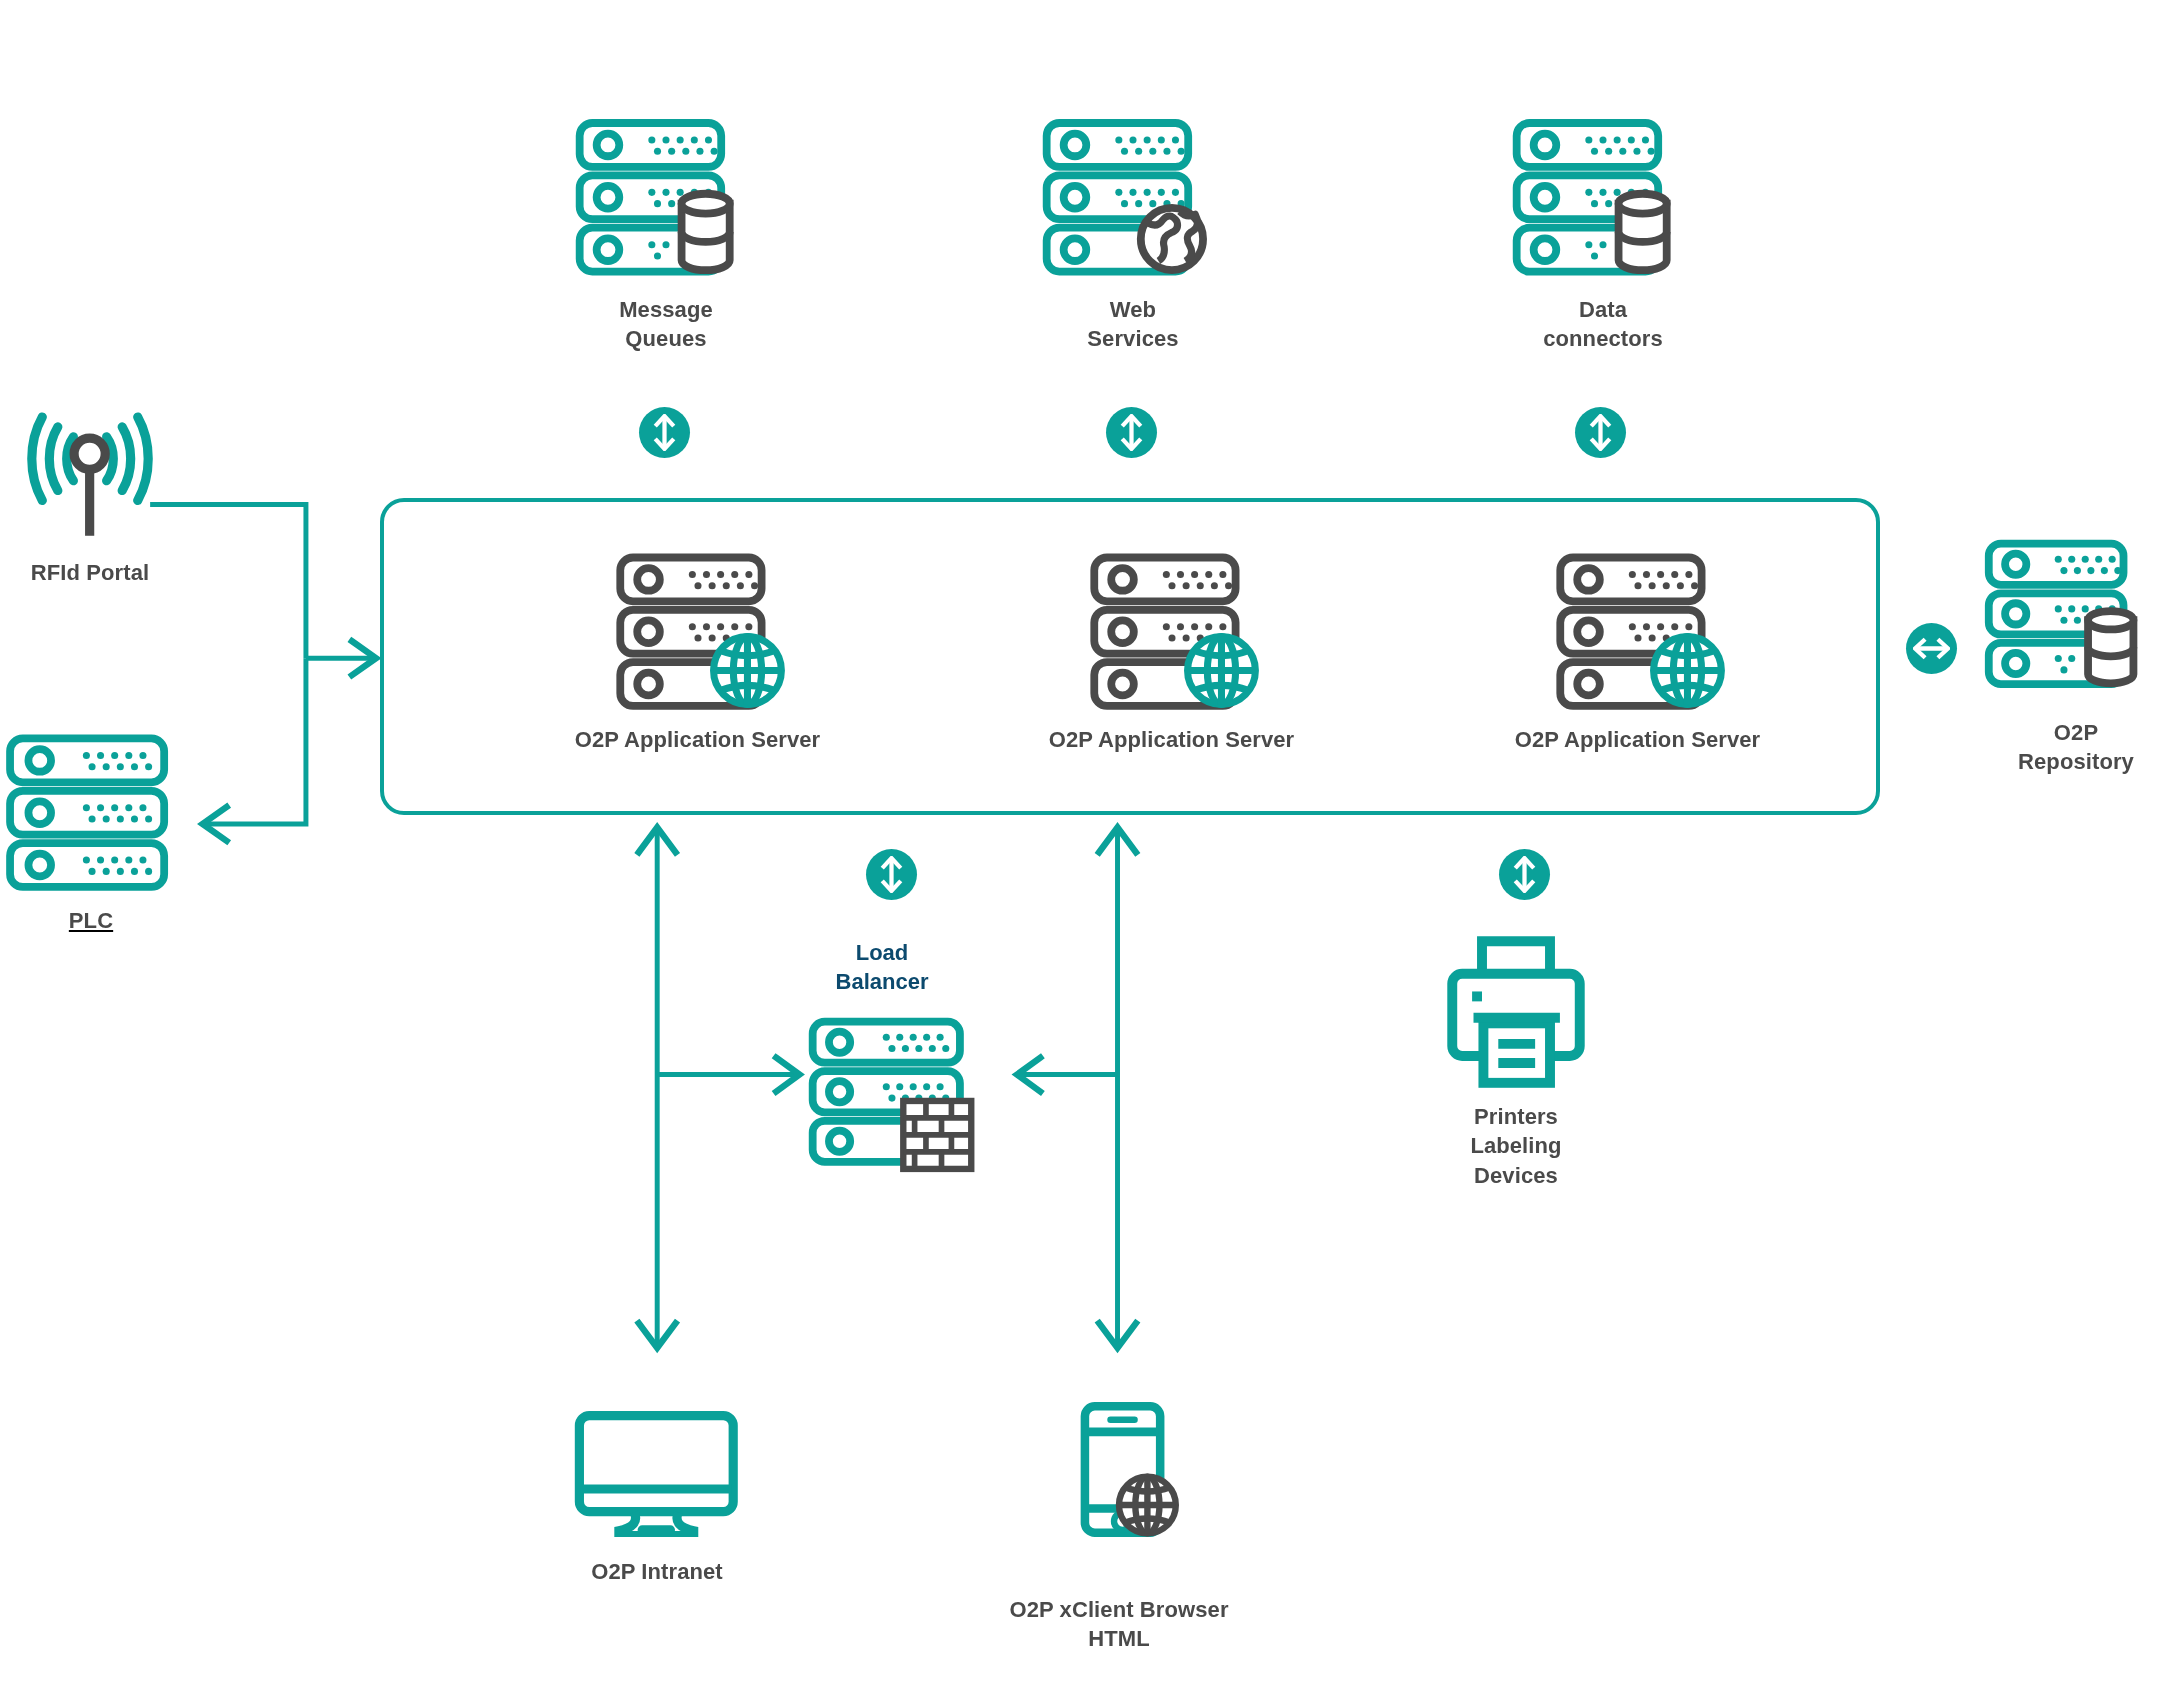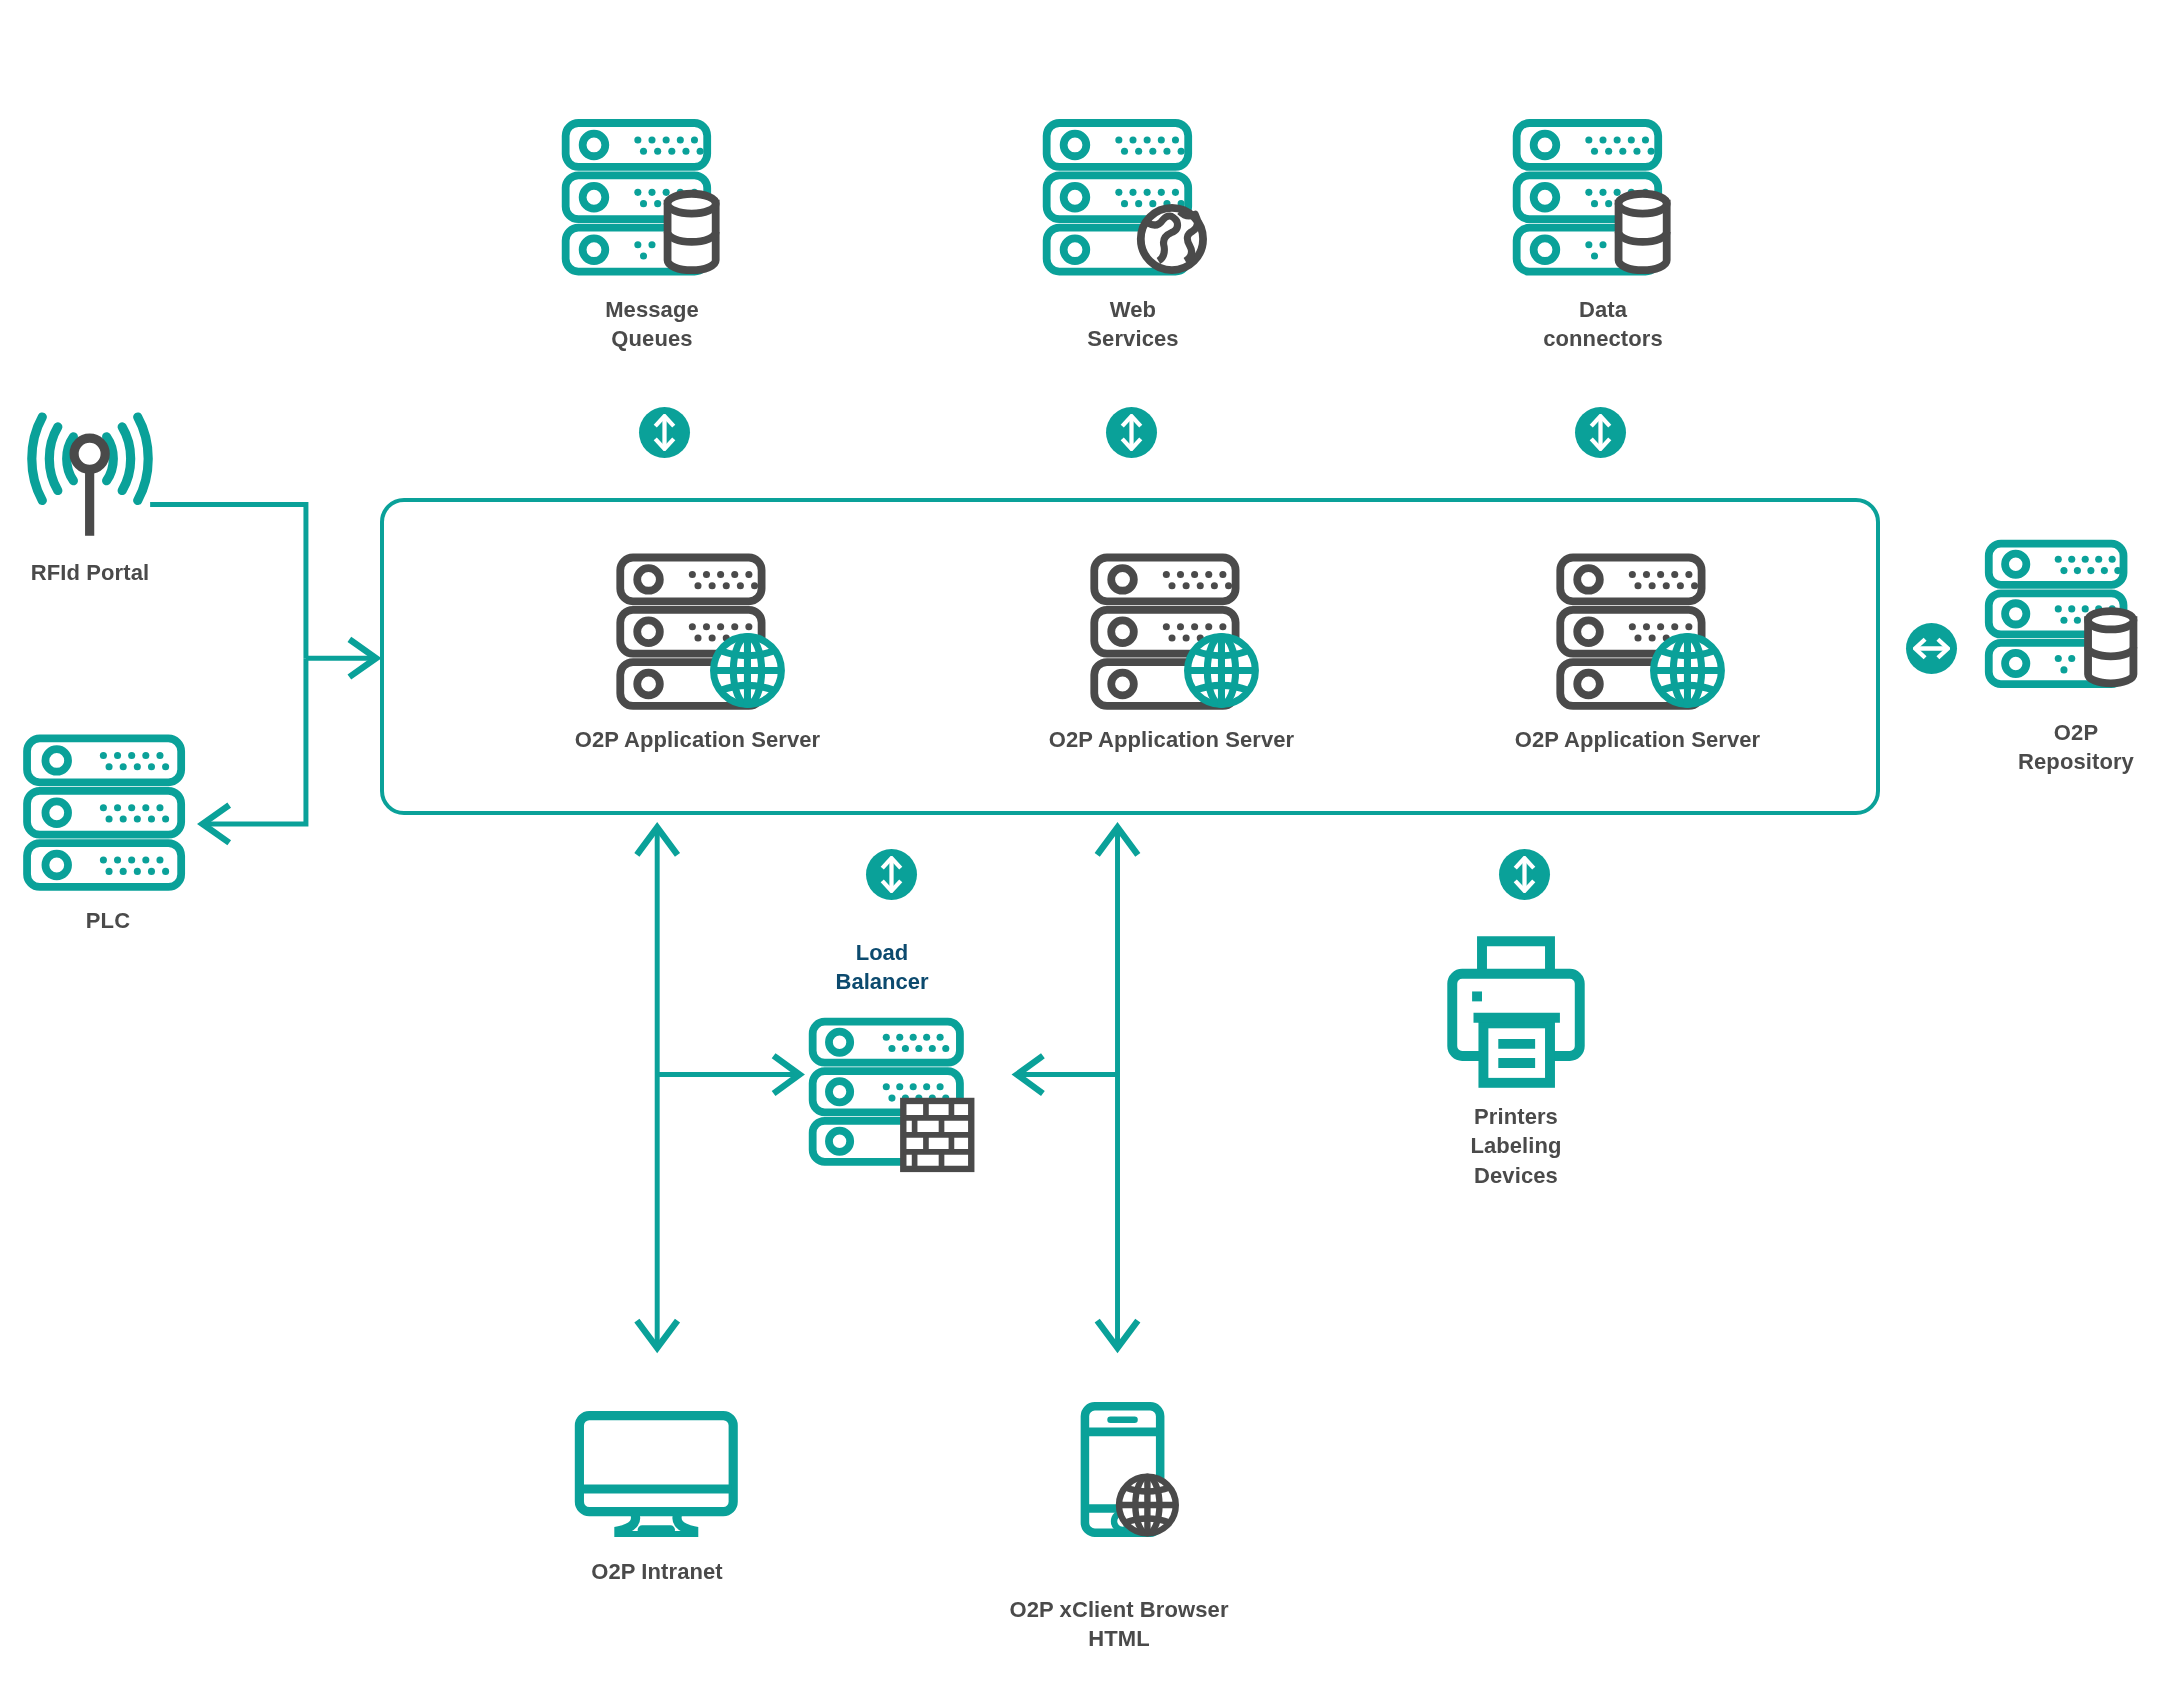--- a/index.html
+++ b/index.html
@@ -110,21 +110,21 @@
       <path d="M 1552 1203 L 1578 1168 L 1604 1203" stroke-width="9" stroke-linecap="square" fill="none"></path>
       <path d="M 1552 1868 L 1578 1903 L 1604 1868" stroke-width="9" stroke-linecap="square" fill="none"></path>
 
       <line x1="1578" y1="1517" x2="1440" y2="1517"></line>
       <path d="M 1469 1493 L 1436 1517 L 1469 1541" stroke-width="9" stroke-linecap="square" fill="none"></path>
     </g>
   </svg>
 
   <div id="cluster-box"></div>
 
-  <div class="node" style="left:560px; top:113px; width:184px;">
+  <div class="node" style="left:574px; top:113px; width:184px;">
     <div class="art">
       <svg width="184" height="170" viewBox="0 0 260 240" xmlns="http://www.w3.org/2000/svg">
         <g fill="none" stroke="#0aa199" stroke-width="11">
           <rect x="8" y="14" width="200" height="62" rx="18"></rect>
           <rect x="8" y="88" width="200" height="62" rx="18"></rect>
           <rect x="8" y="162" width="200" height="62" rx="18"></rect>
           <circle cx="48" cy="45" r="16"></circle>
           <circle cx="48" cy="119" r="16"></circle>
           <circle cx="48" cy="193" r="16"></circle>
         </g>
@@ -295,21 +295,21 @@
         </g>
         <g fill="none" stroke="#4a4a4a" stroke-width="13">
           <circle cx="107" cy="60" r="22"></circle>
           <line x1="107" y1="84" x2="107" y2="176" stroke-linecap="butt"></line>
         </g>
       </svg>
     </div>
     <div class="caption">RFId Portal</div>
   </div>
 
-  <div class="node" style="left:21px; top:730px; width:174px;">
+  <div class="node" style="left:4px; top:730px; width:174px;text-decoration:underline;">
     <div class="art">
       <svg width="174" height="164" viewBox="0 0 245 232" xmlns="http://www.w3.org/2000/svg">
         <g fill="none" stroke="#0aa199" stroke-width="11">
           <rect x="8" y="12" width="218" height="62" rx="18"></rect>
           <rect x="8" y="86" width="218" height="62" rx="18"></rect>
           <rect x="8" y="160" width="218" height="62" rx="18"></rect>
           <circle cx="50" cy="43" r="16"></circle>
           <circle cx="50" cy="117" r="16"></circle>
           <circle cx="50" cy="191" r="16"></circle>
         </g>

